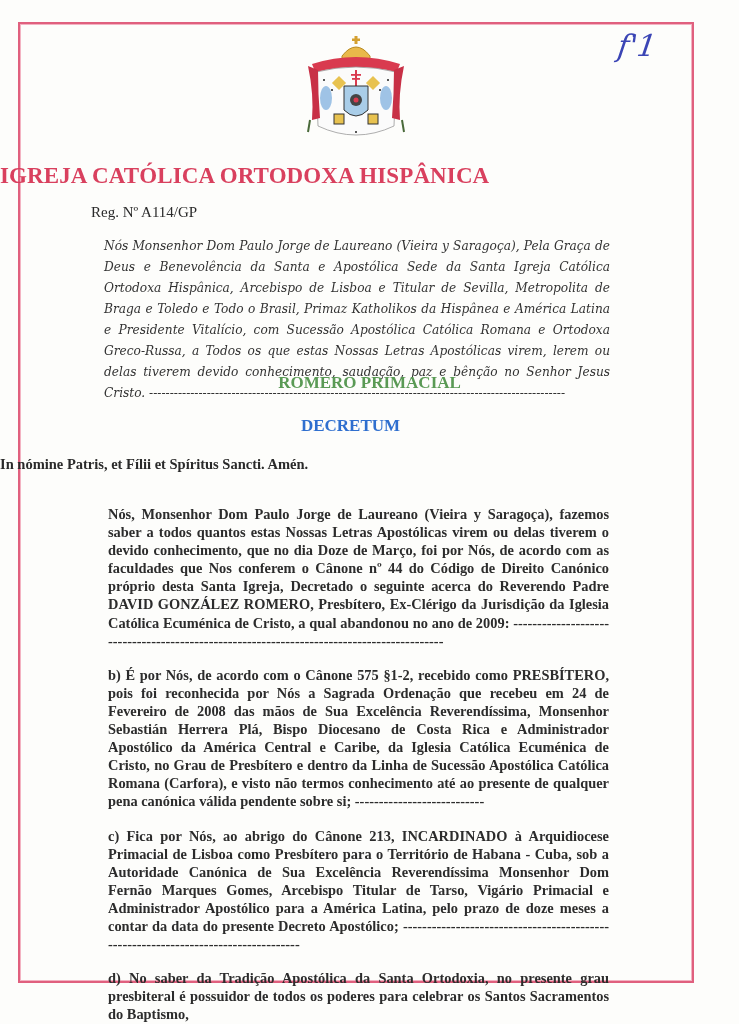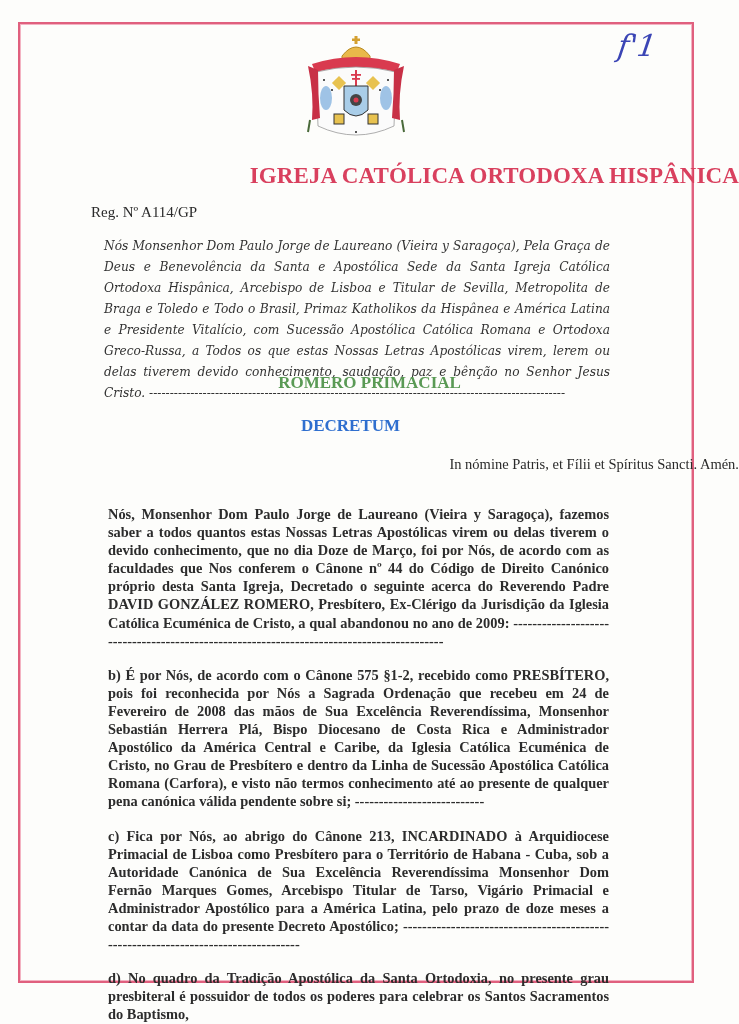--- a/index.html
+++ b/index.html
@@ -10,40 +10,40 @@
   .frame {
     position: absolute; left: 18px; top: 22px; width: 672px; height: 957px;
     border: 2px solid #e0607e; box-shadow: inset 0 0 0 1px #f3b3c2;
   }
   .folio {
     position: absolute; left: 618px; top: 28px; font-family: "DejaVu Serif", serif;
     font-style: italic; color: #3b45b5; font-size: 30px; transform: skewX(-8deg);
   }
   .crest { position: absolute; left: 298px; top: 34px; width: 116px; height: 112px; }
   .title {
-    position: absolute; left: 0; width: 739px; top: 163px; text-align: right;
+    position: absolute; left: 0; width: 739px; top: 163px; text-align: left;
     color: #d9405e; font-weight: bold; font-size: 23px; letter-spacing: 0.1px;
   }
   .reg { position: absolute; left: 91px; top: 204px; font-size: 15px; }
   .intro {
     position: absolute; left: 104px; top: 236px; width: 506px;
     font-family: "DejaVu Serif", serif; font-style: italic; font-size: 12.2px;
     line-height: 21px; text-align: justify; color: #333;
   }
   .h-green {
     position: absolute; left: 0; width: 739px; top: 373px; text-align: center;
     color: #5a9a55; font-weight: bold; font-size: 17px;
   }
   .h-blue {
     position: absolute; left: 0; width: 701px; top: 416px; text-align: center;
     color: #2f6fcf; font-weight: bold; font-size: 17px;
   }
   .invocation {
-    position: absolute; left: 0; width: 739px; top: 456px; text-align: right;
-    font-weight: normal; font-size: 14.5px;
+    position: absolute; left: 0; width: 739px; top: 456px; text-align: left;
+    font-weight: bold; font-size: 14.5px;
   }
   .body {
     position: absolute; left: 92px; top: 489px; width: 533px;
     font-size: 14.4px; line-height: 18.1px; text-align: justify; color: #2c2c2c;
   }
   .body p { margin: 16px; font-weight: bold; }
 </style>
 </head>
 <body>
 
@@ -102,14 +102,14 @@
 <div class="intro">Nós Monsenhor Dom Paulo Jorge de Laureano (Vieira y Saragoça), Pela Graça de Deus e Benevolência da Santa e Apostólica Sede da Santa Igreja Católica Ortodoxa Hispânica, Arcebispo de Lisboa e Titular de Sevilla, Metropolita de Braga e Toledo e Todo o Brasil, Primaz Katholikos da Hispânea e América Latina e Presidente Vitalício, com Sucessão Apostólica Católica Romana e Ortodoxa Greco-Russa, a Todos os que estas Nossas Letras Apostólicas virem, lerem ou delas tiverem devido conhecimento, saudação, paz e bênção no Senhor Jesus Cristo. -----------------------------------------------------------------------------------------------------</div>
 
 <div class="h-green">ROMERO PRIMACIAL</div>
 <div class="h-blue">DECRETUM</div>
 <div class="invocation">In nómine Patris, et Fílii et Spíritus Sancti. Amén.</div>
 
 <div class="body">
   <p>Nós, Monsenhor Dom Paulo Jorge de Laureano (Vieira y Saragoça), fazemos saber a todos quantos estas Nossas Letras Apostólicas virem ou delas tiverem o devido conhecimento, que no dia Doze de Março, foi por Nós, de acordo com as faculdades que Nos conferem o Cânone nº 44 do Código de Direito Canónico próprio desta Santa Igreja, Decretado o seguinte acerca do Reverendo Padre DAVID GONZÁLEZ ROMERO, Presbítero, Ex-Clérigo da Jurisdição da Iglesia Católica Ecuménica de Cristo, a qual abandonou no ano de 2009: ------------------------------------------------------------------------------------------</p>
   <p>b) É por Nós, de acordo com o Cânone 575 §1-2, recebido como PRESBÍTERO, pois foi reconhecida por Nós a Sagrada Ordenação que recebeu em 24 de Fevereiro de 2008 das mãos de Sua Excelência Reverendíssima, Monsenhor Sebastián Herrera Plá, Bispo Diocesano de Costa Rica e Administrador Apostólico da América Central e Caribe, da Iglesia Católica Ecuménica de Cristo, no Grau de Presbítero e dentro da Linha de Sucessão Apostólica Católica Romana (Carfora), e visto não termos conhecimento até ao presente de qualquer pena canónica válida pendente sobre si; ---------------------------</p>
   <p>c) Fica por Nós, ao abrigo do Cânone 213, INCARDINADO à Arquidiocese Primacial de Lisboa como Presbítero para o Território de Habana - Cuba, sob a Autoridade Canónica de Sua Excelência Reverendíssima Monsenhor Dom Fernão Marques Gomes, Arcebispo Titular de Tarso, Vigário Primacial e Administrador Apostólico para a América Latina, pelo prazo de doze meses a contar da data do presente Decreto Apostólico; -----------------------------------------------------------------------------------</p>
-  <p>d) No quadro da Tradição Apostólica da Santa Ortodoxia, no presente grau presbiteral é possuidor de todos os poderes para celebrar os Santos Sacramentos do Baptismo,</p>
+  <p>d) No saber da Tradição Apostólica da Santa Ortodoxia, no presente grau presbiteral é possuidor de todos os poderes para celebrar os Santos Sacramentos do Baptismo,</p>
 </div>
 
 </body></html>

